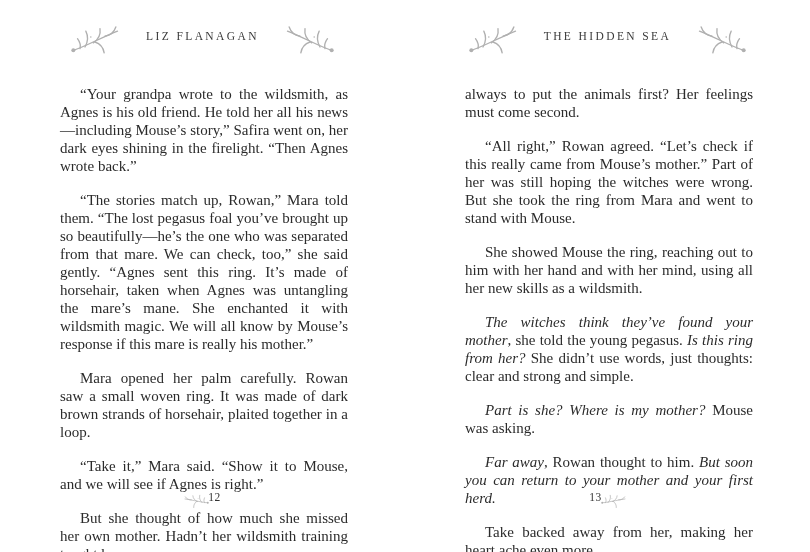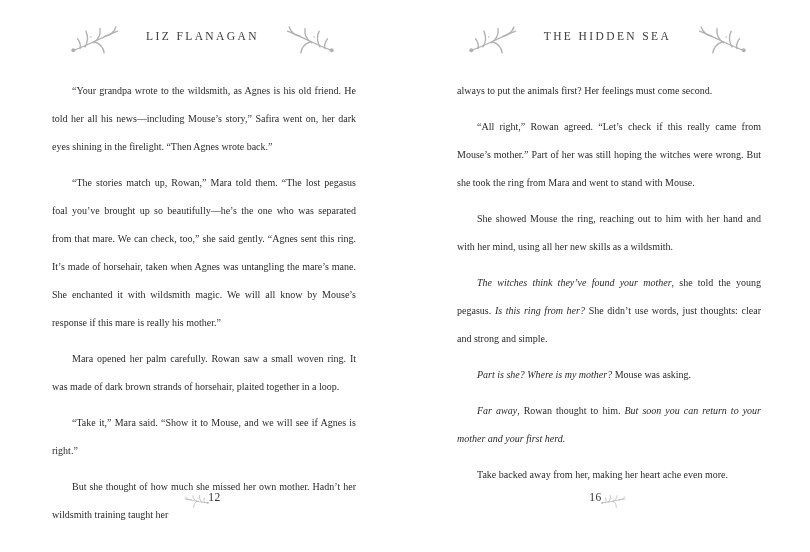--- a/index.html
+++ b/index.html
@@ -24,23 +24,23 @@
     white-space:nowrap;transform:translateY(-6px);
   }
   .sprig{width:50px;height:36px;color:#b0b0b0;flex:0 0 auto;}
   .sprig.mirror{transform:scaleX(-1);}
 
   
   .page-body{
     position:absolute;top:69px;left:44px;width:320px;
   }
   .page-body p{
-    margin:8px;
-    font-size:10px;
-    line-height:28px;
+    margin:16px;
+    font-size:15px;
+    line-height:18px;
     text-align:justify;
   }
   .page-body p.indent{text-indent:20px;}
   .it{font-style:italic;}
 
   
   .page-footer{
     position:absolute;top:490px;left:0;right:0;
     display:flex;align-items:flex-start;justify-content:center;
   }
@@ -111,20 +111,20 @@
         <p class=""><span>always to put the animals first? Her feelings must come second.</span></p>
         <p class="indent"><span>“All right,” Rowan agreed. “Let’s check if this really came from Mouse’s mother.” Part of her was still hoping the witches were wrong. But she took the ring from Mara and went to stand with Mouse.</span></p>
         <p class="indent"><span>She showed Mouse the ring, reaching out to him with her hand and with her mind, using all her new skills as a wildsmith.</span></p>
         <p class="indent"><span class="it">The witches think they’ve found your mother</span><span>, she told the young pegasus. </span><span class="it">Is this ring from her?</span><span> She didn’t use words, just thoughts: clear and strong and simple.</span></p>
         <p class="indent"><span class="it">Part is she? Where is my mother?</span><span> Mouse was asking.</span></p>
         <p class="indent"><span class="it">Far away</span><span>, Rowan thought to him. </span><span class="it">But soon you can return to your mother and your first herd.</span></p>
         <p class="indent"><span>Take backed away from her, making her heart ache even more.</span></p>
       </div>
 
     <footer class="page-footer">
-      <span class="folio">16</span>
+      <span class="folio">13</span>
       <svg class="sprig-small drop" viewBox="0 0 60 40">
           <use href="#sprig-shape"></use>
         </svg>
     </footer>
   </section>
 
 </div>
 
 </body></html>

